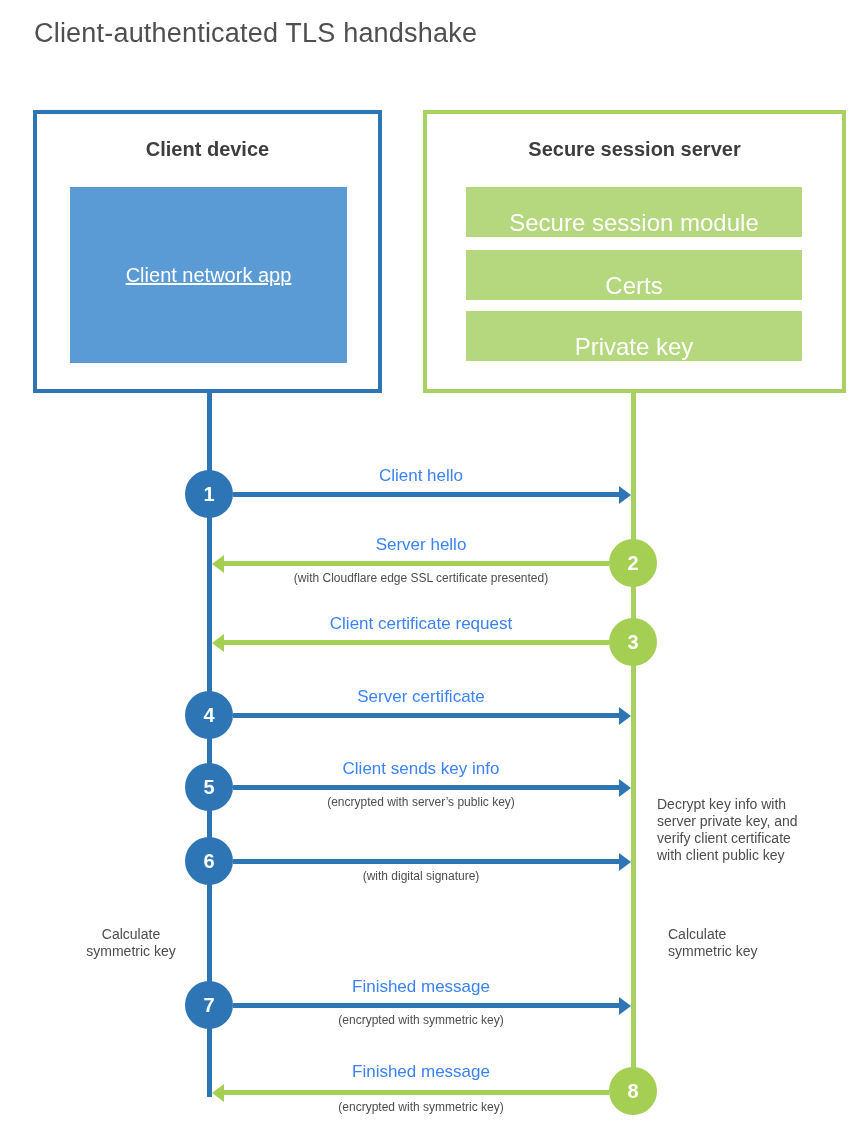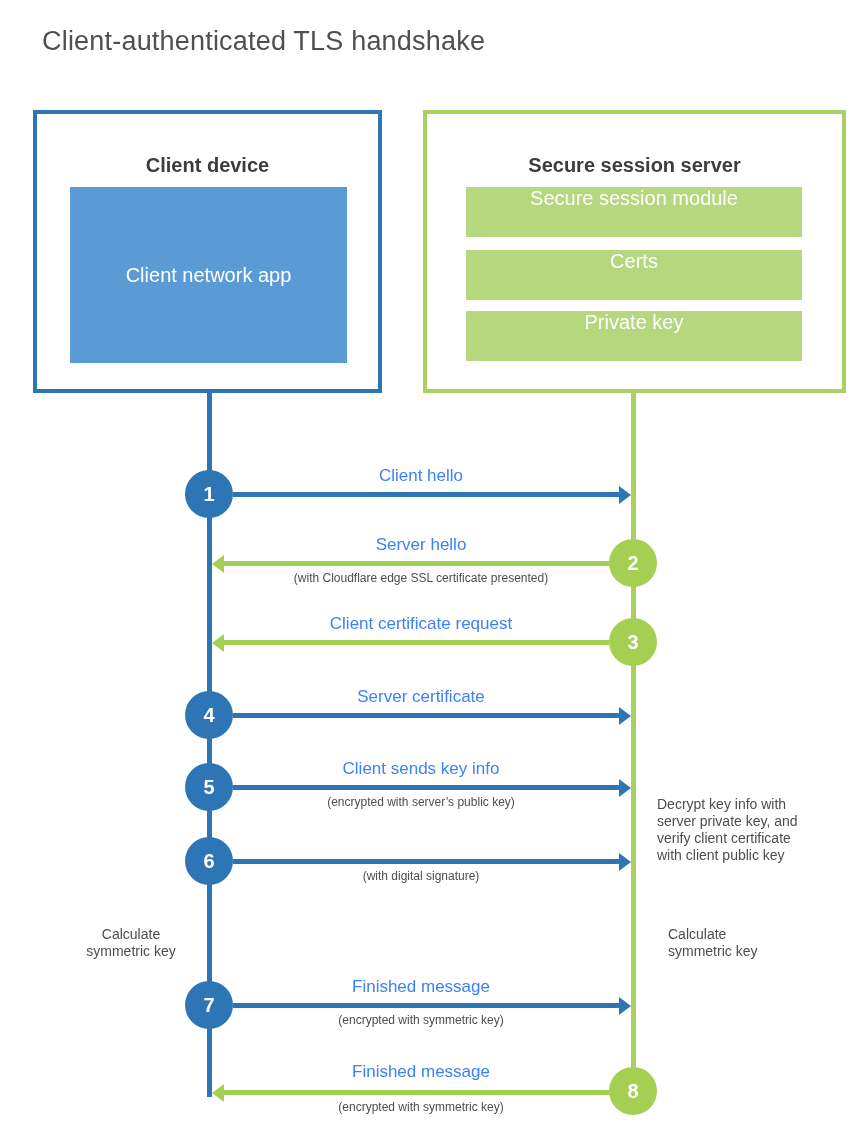--- a/index.html
+++ b/index.html
@@ -1,37 +1,37 @@
 <!DOCTYPE html>
 <html><head>
 <meta charset="utf-8">
 <style>
   html,body { margin:0; padding:0; background:#fff; }
   .canvas {
     position:relative; width:865px; height:1146px; background:#ffffff;
     font-family:"Liberation Sans", sans-serif; overflow:hidden;
   }
   .page-title {
-    position:absolute; left:30px; top:14px; margin:12px;
+    position:absolute; left:30px; top:14px; margin:4px;
     font-size:27px; font-weight:300; color:#4f4f4f; letter-spacing:.2px;
   }
   
   .box { position:absolute; top:110px; height:283px; box-sizing:border-box; background:#fff; }
   .box.client { left:33px;  width:349px; border:4px solid #2e75b6; }
   .box.server { left:423px; width:423px; border:4px solid #a9d161; }
-  .box-title  { margin-top:40px; text-align:center; font-size:20px; font-weight:bold; color:#3d3d3d; }
+  .box-title  { margin-top:24px; text-align:center; font-size:20px; font-weight:bold; color:#3d3d3d; }
   .blue-fill {
     position:absolute; left:70px; top:187px; width:277px; height:176px; background:#5b9bd5;
     display:flex; align-items:center; justify-content:center;
-    color:#fff; font-size:20px; text-align:center;
+    color:#fff; font-size:20px; text-align:center;text-decoration:underline;
   }
   .blue-fill span { width:170px; line-height:1.4; }
   .bar {
     position:absolute; left:466px; width:336px; height:50px; background:#b5d77d;
-    display:flex; align-items:flex-start; justify-content:center; color:#fff; font-size:20px;
+    display:flex; align-items:flex-end; justify-content:center; color:#fff; font-size:24px;
   }
   
   .vline { position:absolute; width:5px; }
   .vline.blue  { left:207px; top:393px; height:704px; background:#2e75b6; }
   .vline.green { left:631px; top:393px; height:698px; background:#a9d161; }
   
   .circle {
     position:absolute; width:48px; height:48px; border-radius:50%;
     display:flex; align-items:center; justify-content:center;
     color:#fff; font-size:20px; font-weight:bold;

